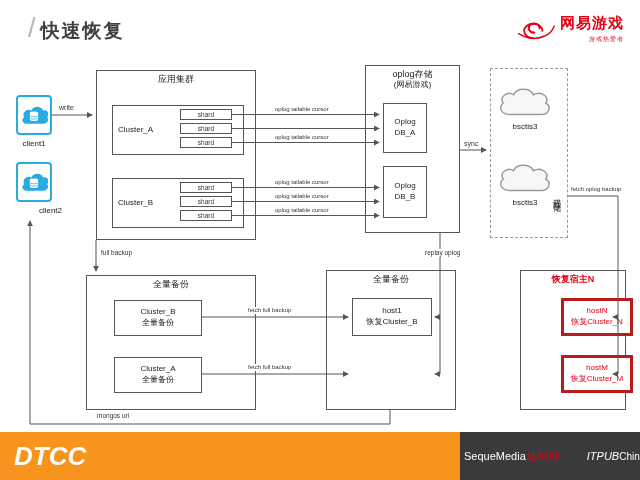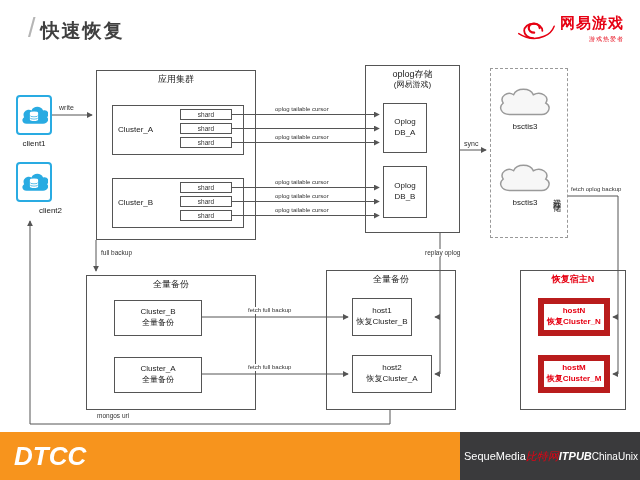--- a/index.html
+++ b/index.html
@@ -18,41 +18,41 @@
 
   
   .gbox  { position:absolute; border:1px solid #555; background:#fff; }
   .gbox.dashed { border:1px dashed #999; }
   .gtitle { text-align:center; font-size:9px; color:#222; padding-top:3px; line-height:1.25; }
   .gtitle.sub { padding-top:0; font-size:8px; }
   .gtitle.red { color:#E60012; font-weight:bold; }
   .obox { position:absolute; border:1px solid #555; background:#fff; }
   .ibox { position:absolute; border:1px solid #555; background:#fff; display:flex; flex-direction:column;
           align-items:center; justify-content:center; font-size:8px; color:#222; line-height:1.35; text-align:center; }
-  .ibox.red { border:6px solid #b91c1c; color:#E60012; font-weight:bold; }
+  .ibox.red { border:3px solid #b91c1c; color:#E60012; font-weight:normal;margin-left:23px; }
   .shard { position:absolute; width:52px; height:11px; border:1px solid #555; background:#fff;
            font-size:6.5px; color:#333; display:flex; align-items:center; justify-content:center; }
   .txt  { position:absolute; font-size:8px; color:#222; white-space:nowrap; }
   .txt.center { text-align:center; }
   .vtxt { position:absolute; writing-mode:vertical-rl; font-size:8px; color:#333; letter-spacing:2px; }
   .lbl  { position:absolute; font-size:6px; color:#333; white-space:nowrap; background:#fff; padding:0 1px; line-height:1.2; }
   .client { position:absolute; width:36px; height:40px; border:2px solid #29ABE2; border-radius:4px;
             background:#fff; display:flex; align-items:center; justify-content:center; }
   .arrows { position:absolute; left:0; top:0; pointer-events:none; }
 
   
   .footer { position:absolute; left:0; bottom:0; width:640px; height:48px; display:flex; }
   .footer-orange { flex:1; background:#F7941D; display:flex; align-items:center; padding-left:14px; gap:32px; }
   .dtcc { color:#fff; font-size:26px; font-weight:bold; font-style:italic; line-height:1; }
   .conf-title { color:#fff; font-weight:bold; font-size:13px; letter-spacing:1px; }
   .conf-sub { color:#fff; font-size:6px; letter-spacing:1.8px; margin-top:3px; opacity:.95; }
   .footer-dark { width:180px; background:#3A3A3C; display:flex; align-items:center; justify-content:space-evenly; padding:0 4px; }
   .sp { color:#fff; font-size:11px; white-space:nowrap; }
   .sp1 { color:#E60012; font-weight:normal; font-style:italic; }
-  .sp2 { font-weight:bold; font-style:italic; }
+  .sp2 { font-weight:normal; font-style:italic;padding-left:28px; }
   .sp3 { font-size:10px; }
 </style>
 </head>
 <body>
 
 <div class="slide">
 
   <div class="title-row">
     <span class="slash">/</span>
     <span class="page-title">快速恢复</span>
@@ -141,27 +141,23 @@
     <div>全量备份</div>
   </div>
   <div class="ibox" style="left:114px;top:357px;width:88px;height:36px;">
     <div>Cluster_A</div>
     <div>全量备份</div>
   </div>
 
   <div class="gbox" style="left:326px;top:270px;width:130px;height:140px;">
     <div class="gtitle">全量备份</div>
   </div>
-  <div class="ibox" style="left:352px;top:298px;width:60px;height:38px;">
+  <div class="ibox" style="left:352px;top:298px;width:80px;height:38px;">
     <div>host1</div>
     <div>恢复Cluster_B</div>
-  </div>
-  <div class="ibox" style="left:352px;top:355px;width:80px;height:38px;">
-    <div>host2</div>
-    <div>恢复Cluster_A</div>
   </div>
 
   <div class="gbox" style="left:520px;top:270px;width:106px;height:140px;">
     <div class="gtitle red">恢复宿主N</div>
   </div>
   <div class="ibox red" style="left:538px;top:298px;width:72px;height:38px;">
     <div>hostN</div>
     <div>恢复Cluster_N</div>
   </div>
   <div class="ibox red" style="left:538px;top:355px;width:72px;height:38px;">

